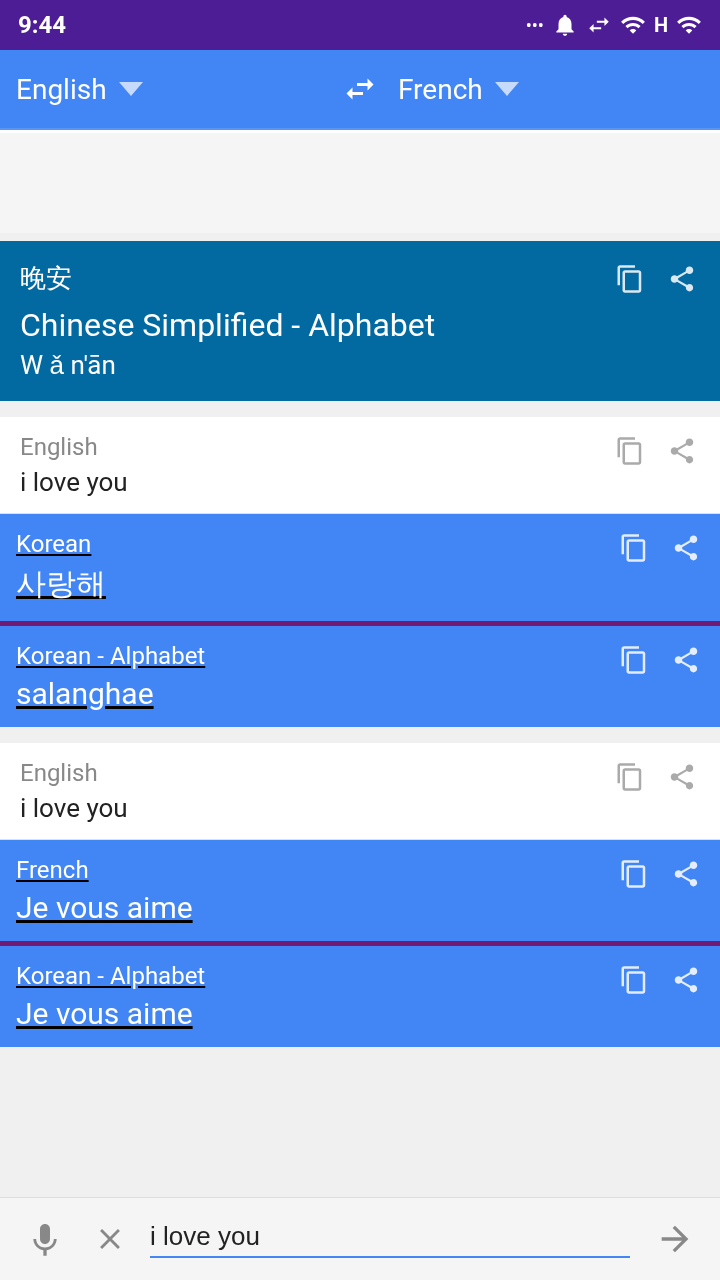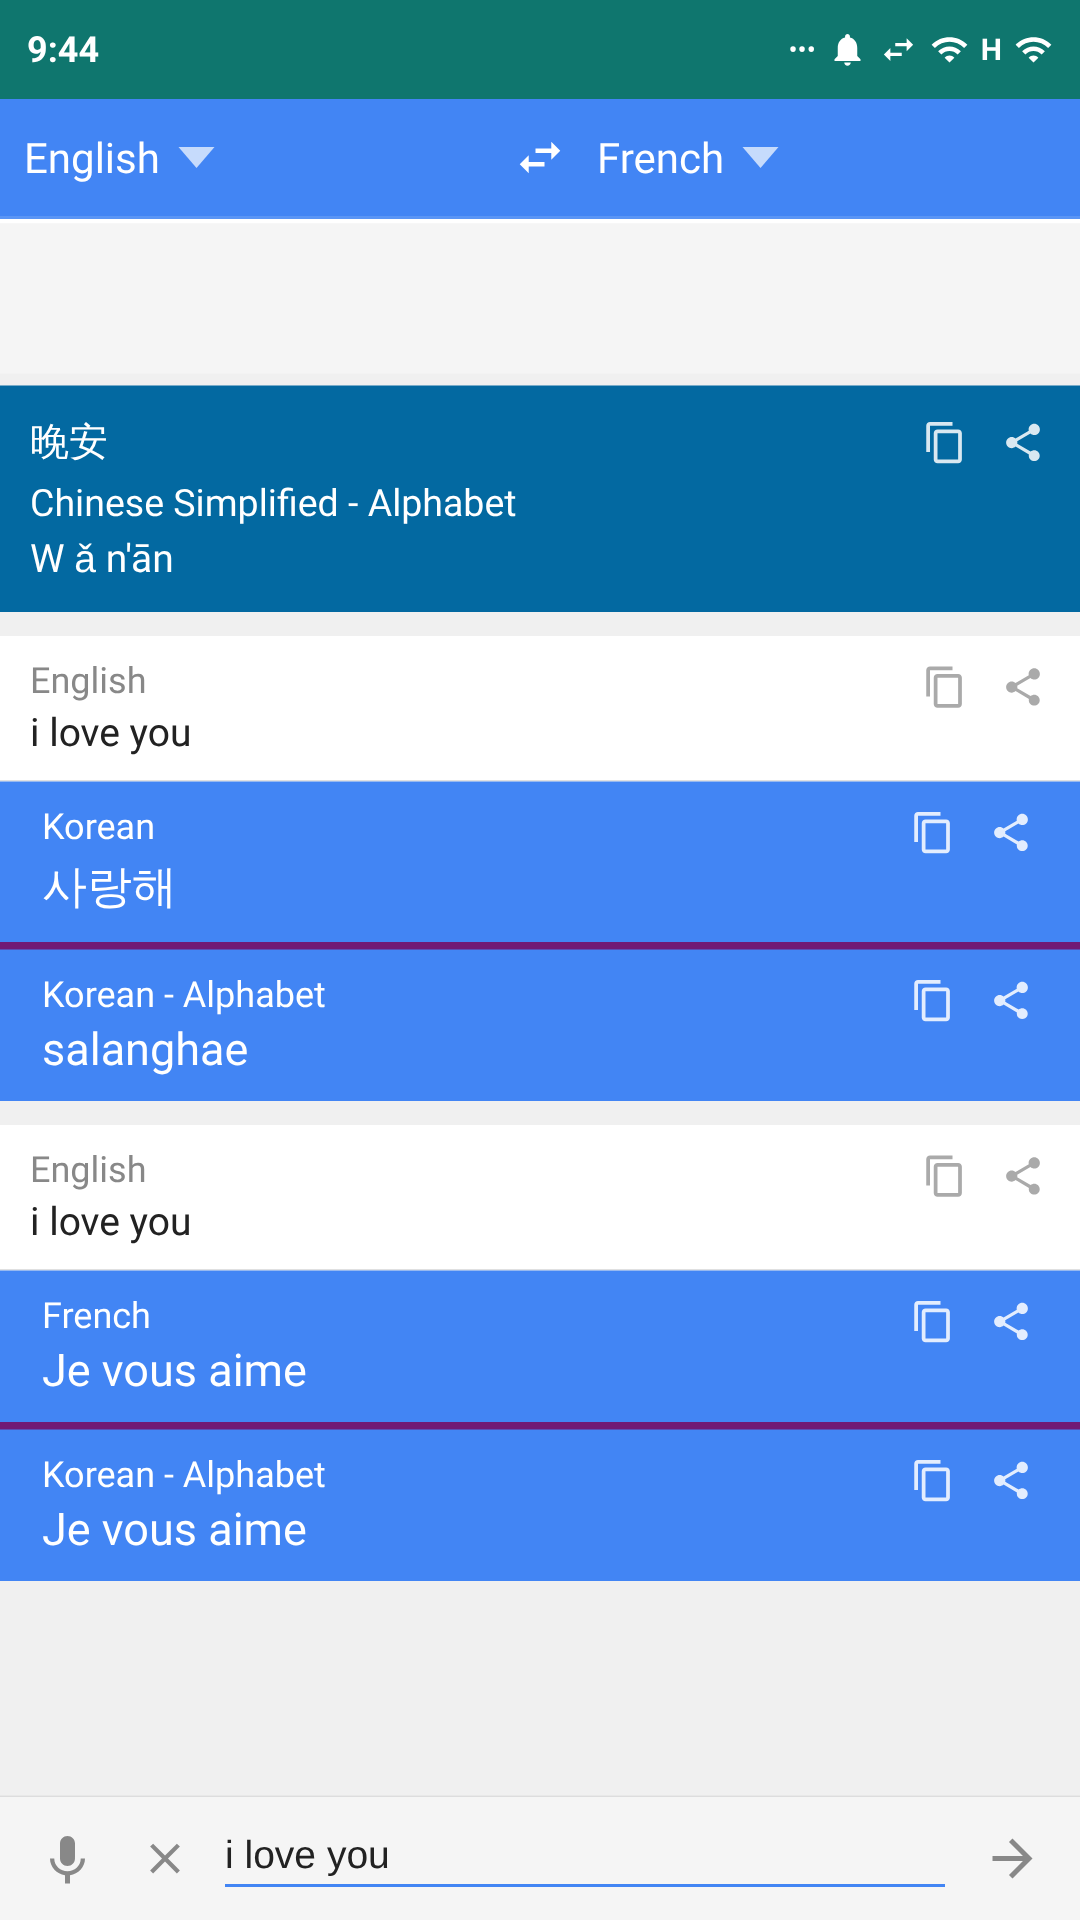--- a/index.html
+++ b/index.html
@@ -8,22 +8,22 @@
       width: 720px;
       min-height: 1280px;
       font-family: 'Roboto', Arial, sans-serif;
       background: #f0f0f0;
       display: flex;
       flex-direction: column;
     }
 
     
     .status-bar {
-      background: #0f766e;
-      height: 66px;
+      background: #4c1d95;
+      height: 50px;
       display: flex;
       align-items: center;
       justify-content: space-between;
       padding: 0 18px;
       flex-shrink: 0;
     }
     .status-time {
       color: #fff;
       font-size: 24px;
       font-weight: bold;
@@ -131,24 +131,25 @@
       align-items: center;
       justify-content: center;
       color: #999;
       font-size: 22px;
       cursor: pointer;
     }
 
     
     .result-row {
       background: #4285f4;
-      padding: 16px 28px;
+      padding: 16px 16px;
       display: flex;
       align-items: flex-start;
       justify-content: flex-end;
+      text-decoration: underline;
     }
     .result-row + .result-row {
       border-top: 5px solid #701a75;
     }
     .result-lang {
       font-size: 24px;
       color: #fff;
       font-weight: 400;
     }
     .result-text {
@@ -175,21 +176,21 @@
       font-size: 26px;
       color: #fff;
       margin-bottom: 10px;
     }
     .chinese-row {
       display: flex;
       align-items: flex-start;
       justify-content: space-between;
     }
     .chinese-content .chinese-lang {
-      font-size: 25px;
+      font-size: 32px;
       color: #fff;
       font-weight: 400;
     }
     .chinese-content .chinese-romanized {
       font-size: 26px;
       color: #fff;
       margin-top: 6px;
     }
 
     

